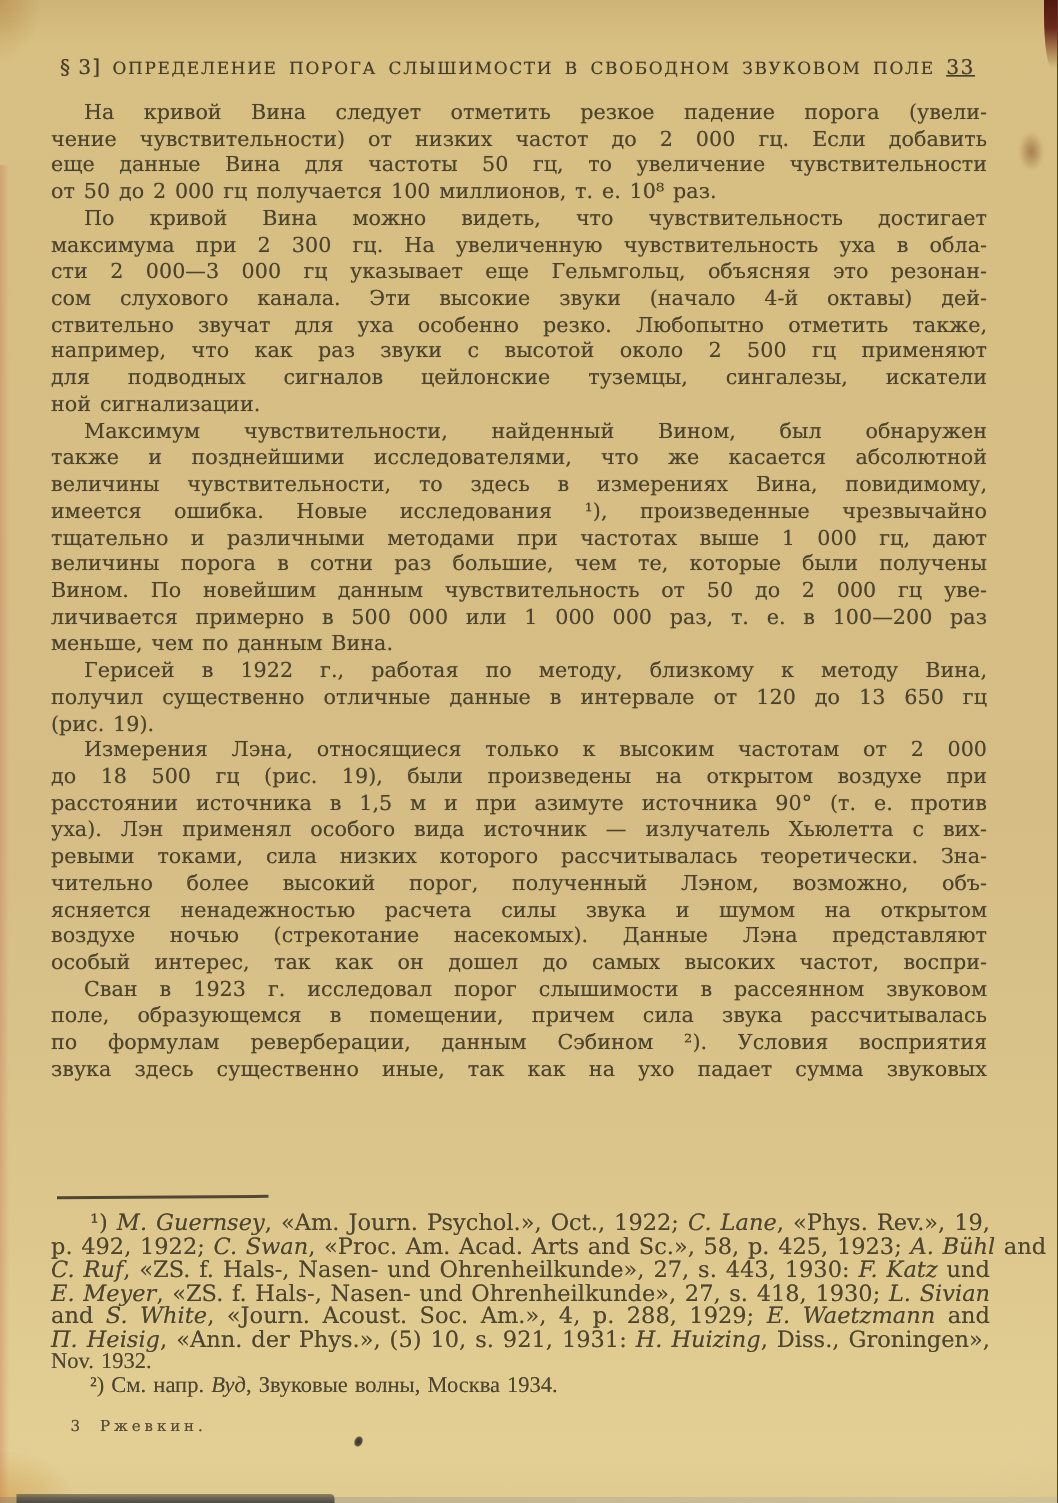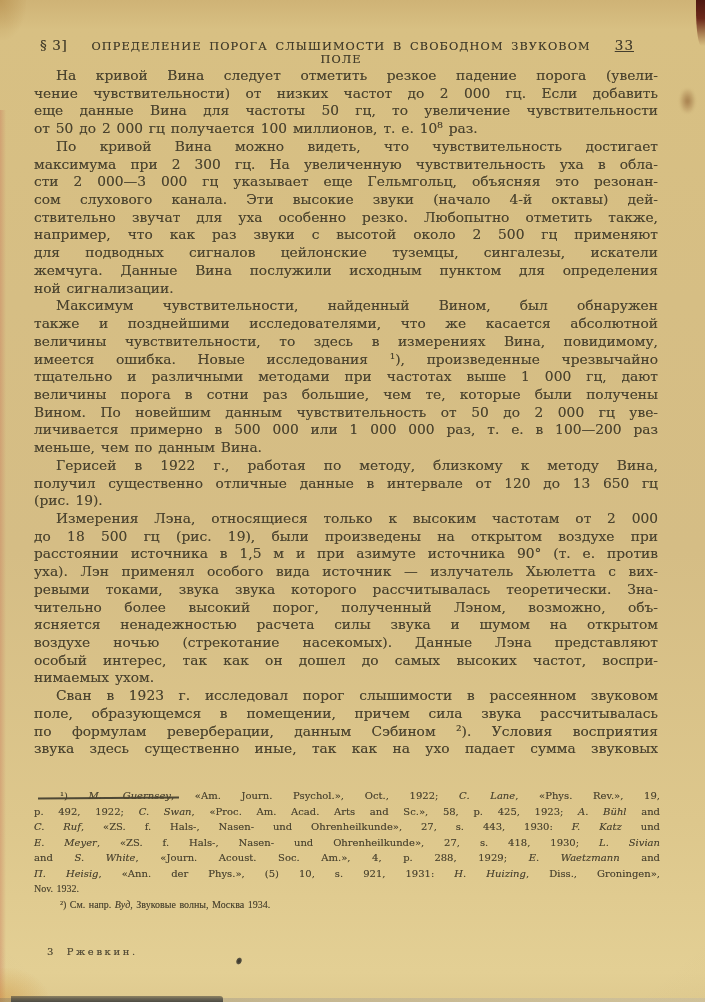--- a/index.html
+++ b/index.html
@@ -50,39 +50,39 @@
   }
   
   .header{
     position:absolute;top:37px;left:34px;width:626px;
     display:flex;align-items:baseline;
     font-size:12.5px;letter-spacing:0.6px;color:#453e2d;
     text-shadow:0 0 0.5px rgba(70,60,35,0.55);
   }
   .header .section{flex:0 0 auto;font-size:13.5px;margin-left:6px;}
   .header .title{flex:1 1 auto;text-align:center;font-size:11.3px;letter-spacing:1.1px;word-spacing:3px;color:#423c2b;}
-  .header .pageno{flex:0 0 auto;font-size:13.5px;letter-spacing:1px;margin-right:26px;text-decoration:underline;}
+  .header .pageno{flex:0 0 auto;font-size:13.5px;letter-spacing:1px;margin-right:10px;text-decoration:underline;}
   
   .bodycol{
     position:absolute;top:67px;left:34px;width:624px;
     font-size:13.8px;line-height:17.72px;
     text-shadow:0 0 0.5px rgba(70,60,35,0.5);
     word-spacing:1.5px;
   }
   .bodyline{text-align:justify;text-align-last:justify;white-space:nowrap;height:17.72px;}
   .bodyline.indent{text-indent:22px;}
   .bodyline.endline{text-align-last:left;white-space:normal;}
   
   .fn-rule{
     position:absolute;left:38px;top:797px;width:141px;height:1.6px;
     background:#4e4835;transform:rotate(-0.35deg);
   }
   .fncol{
-    position:absolute;top:788px;left:34px;width:626px;
-    font-size:10px;line-height:15.55px;
+    position:absolute;top:808px;left:34px;width:626px;
+    font-size:15px;line-height:15.55px;
     color:#4c4531;text-shadow:0 0 0.4px rgba(70,60,35,0.5);
     word-spacing:1px;
   }
   .fnline{text-align:justify;text-align-last:justify;white-space:nowrap;height:15.55px;}
   .fnline.indent{text-indent:26px;}
   .fnline.endline{text-align-last:left;white-space:normal;font-family:Liberation Serif, serif;}
   .fncol .it{font-style:italic;}
   
   .signature{
     position:absolute;left:47px;top:946px;
@@ -112,44 +112,42 @@
       <div class="bodyline">чение чувствительности) от низких частот до 2 000 гц. Если добавить</div>
       <div class="bodyline">еще данные Вина для частоты 50 гц, то увеличение чувствительности</div>
       <div class="bodyline endline">от 50 до 2 000 гц получается 100 миллионов, т. е. 10⁸ раз.</div>
       <div class="bodyline indent">По кривой Вина можно видеть, что чувствительность достигает</div>
       <div class="bodyline">максимума при 2 300 гц. На увеличенную чувствительность уха в обла-</div>
       <div class="bodyline">сти 2 000—3 000 гц указывает еще Гельмгольц, объясняя это резонан-</div>
       <div class="bodyline">сом слухового канала. Эти высокие звуки (начало 4-й октавы) дей-</div>
       <div class="bodyline">ствительно звучат для уха особенно резко. Любопытно отметить также,</div>
       <div class="bodyline">например, что как раз звуки с высотой около 2 500 гц применяют</div>
       <div class="bodyline">для подводных сигналов цейлонские туземцы, сингалезы, искатели</div>
-      <div class="bodyline">жемчуга. Данные Вина послужили исходным пунктом для определения</div>
       <div class="bodyline endline">ной сигнализации.</div>
       <div class="bodyline indent">Максимум чувствительности, найденный Вином, был обнаружен</div>
       <div class="bodyline">также и позднейшими исследователями, что же касается абсолютной</div>
       <div class="bodyline">величины чувствительности, то здесь в измерениях Вина, повидимому,</div>
       <div class="bodyline">имеется ошибка. Новые исследования ¹), произведенные чрезвычайно</div>
       <div class="bodyline">тщательно и различными методами при частотах выше 1 000 гц, дают</div>
       <div class="bodyline">величины порога в сотни раз большие, чем те, которые были получены</div>
       <div class="bodyline">Вином. По новейшим данным чувствительность от 50 до 2 000 гц уве-</div>
       <div class="bodyline">личивается примерно в 500 000 или 1 000 000 раз, т. е. в 100—200 раз</div>
       <div class="bodyline endline">меньше, чем по данным Вина.</div>
       <div class="bodyline indent">Герисей в 1922 г., работая по методу, близкому к методу Вина,</div>
       <div class="bodyline">получил существенно отличные данные в интервале от 120 до 13 650 гц</div>
       <div class="bodyline endline">(рис. 19).</div>
       <div class="bodyline indent">Измерения Лэна, относящиеся только к высоким частотам от 2 000</div>
       <div class="bodyline">до 18 500 гц (рис. 19), были произведены на открытом воздухе при</div>
       <div class="bodyline">расстоянии источника в 1,5 м и при азимуте источника 90° (т. е. против</div>
       <div class="bodyline">уха). Лэн применял особого вида источник — излучатель Хьюлетта с вих-</div>
-      <div class="bodyline">ревыми токами, звука звука которого рассчитывалась теоретически. Зна-</div>
+      <div class="bodyline">ревыми токами, сила низких которого рассчитывалась теоретически. Зна-</div>
       <div class="bodyline">чительно более высокий порог, полученный Лэном, возможно, объ-</div>
       <div class="bodyline">ясняется ненадежностью расчета силы звука и шумом на открытом</div>
       <div class="bodyline">воздухе ночью (стрекотание насекомых). Данные Лэна представляют</div>
       <div class="bodyline">особый интерес, так как он дошел до самых высоких частот, воспри-</div>
-      <div class="bodyline endline">нимаемых ухом.</div>
       <div class="bodyline indent">Сван в 1923 г. исследовал порог слышимости в рассеянном звуковом</div>
       <div class="bodyline">поле, образующемся в помещении, причем сила звука рассчитывалась</div>
       <div class="bodyline">по формулам реверберации, данным Сэбином ²). Условия восприятия</div>
       <div class="bodyline">звука здесь существенно иные, так как на ухо падает сумма звуковых</div>
     </div>
 
   <div class="fn-rule"></div>
 
   <div class="fncol" id="footnote-lines">
       <div class="fnline indent"><span>¹) </span><span class="it">M. Guernsey</span><span>, «Am. Journ. Psychol.», Oct., 1922; </span><span class="it">C. Lane</span><span>, «Phys. Rev.», 19,</span></div>

